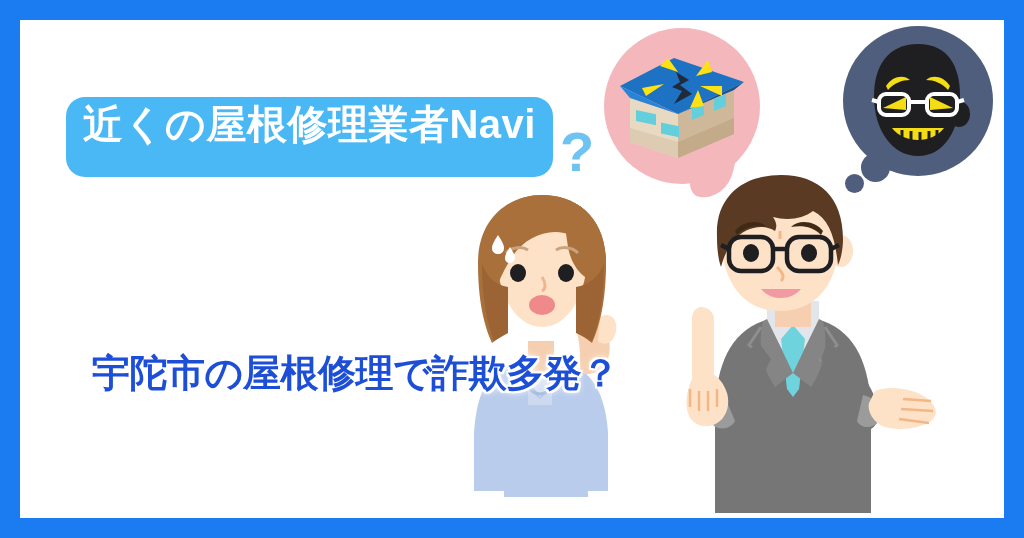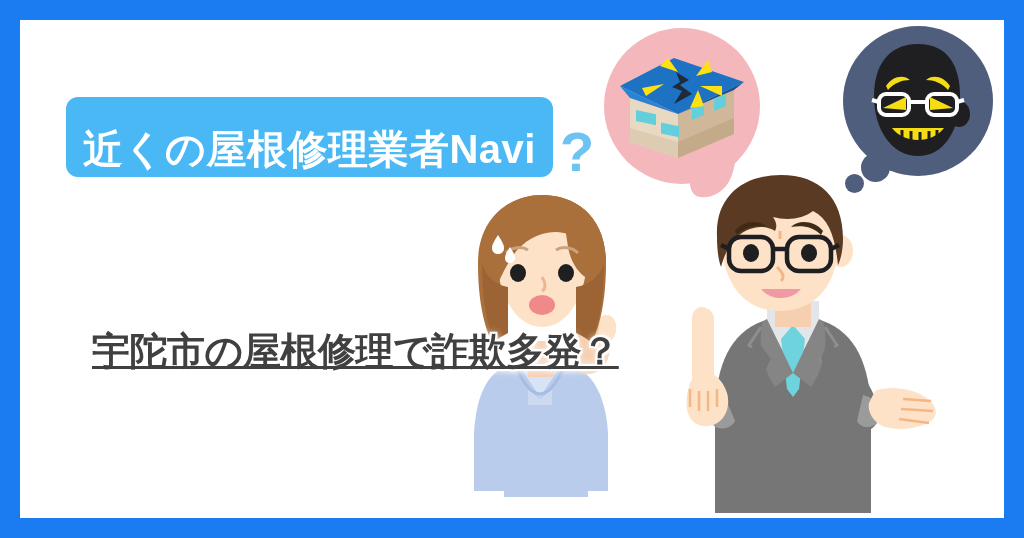--- a/index.html
+++ b/index.html
@@ -31,23 +31,23 @@
   }
 
   
   #logo-badge {
     position: absolute;
     left: 46px;
     top: 77px;
     width: 487px;
     height: 80px;
     background: #4ab8f5;
-    border-radius: 12px;
+    border-radius: 19px;
     display: flex;
-    align-items: flex-end;
+    align-items: flex-start;
     justify-content: center;
   }
   #logo-badge-label {
     color: #ffffff;
     font-size: 40px;
     font-weight: bold;
     letter-spacing: 0.5px;
     white-space: nowrap;
   }
 
@@ -58,32 +58,31 @@
     font-size: 56px;
     font-weight: bold;
     color: #6fc3f2;
     line-height: 1;
   }
 
   
   #subtitle {
     position: absolute;
     left: 72px;
-    top: 306px;
+    top: 328px;
     font-size: 38px;
     font-weight: bold;
-    color: #404040;
+    color: #1d4ed8;
     white-space: nowrap;
     letter-spacing: -0.5px;
     text-shadow:
        2px 0 0 #fff, -2px 0 0 #fff, 0 2px 0 #fff, 0 -2px 0 #fff,
        2px 2px 0 #fff, -2px 2px 0 #fff, 2px -2px 0 #fff, -2px -2px 0 #fff,
        0 0 6px #fff, 0 0 10px #fff;
     z-index: 40;
-    text-decoration: underline;
   }
 
   #main-title {
     position: absolute;
     left: 52px;
     top: 352px;
     font-size: 66px;
     font-weight: bold;
     color: #3e4b5c;
     white-space: nowrap;

